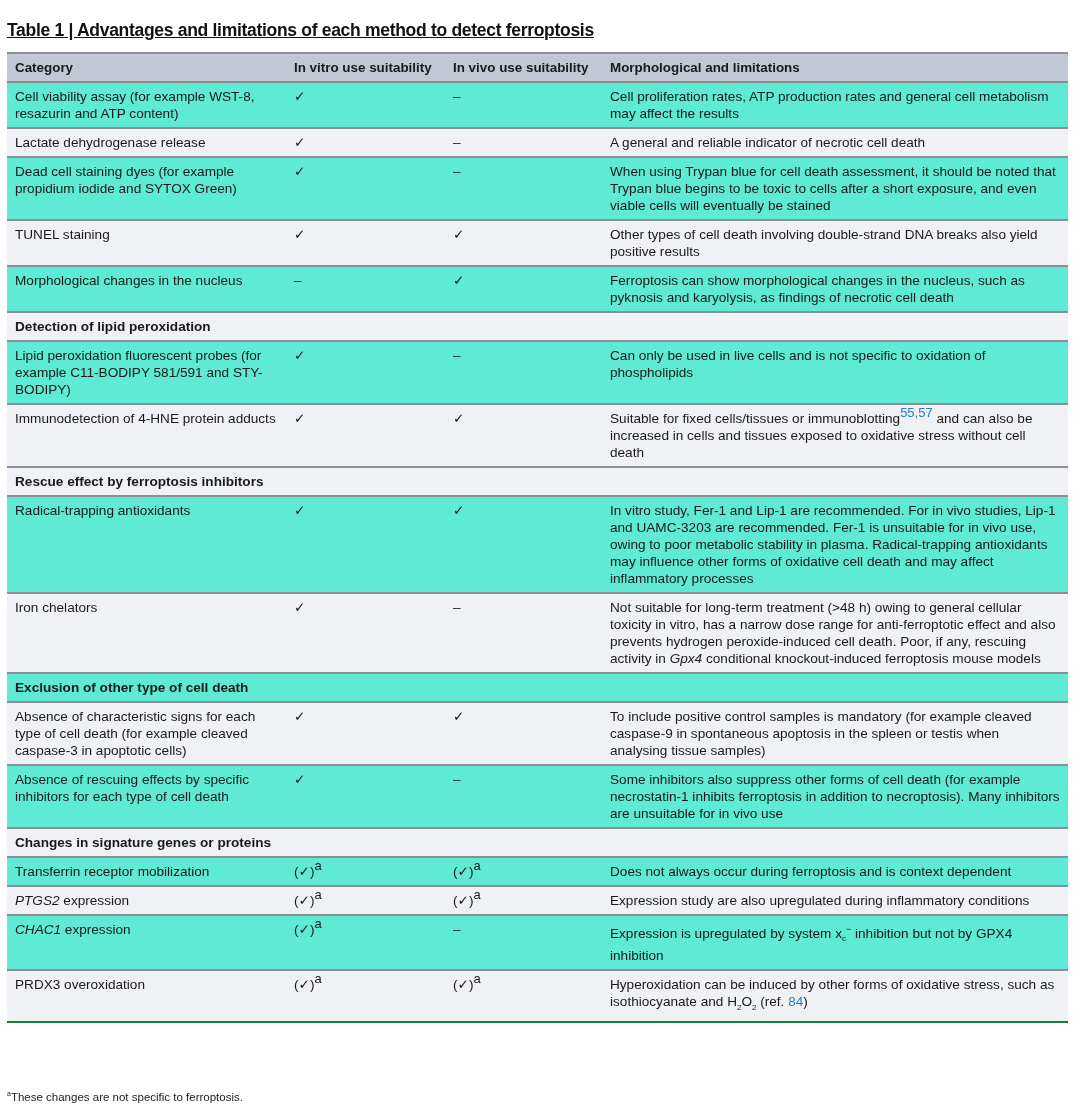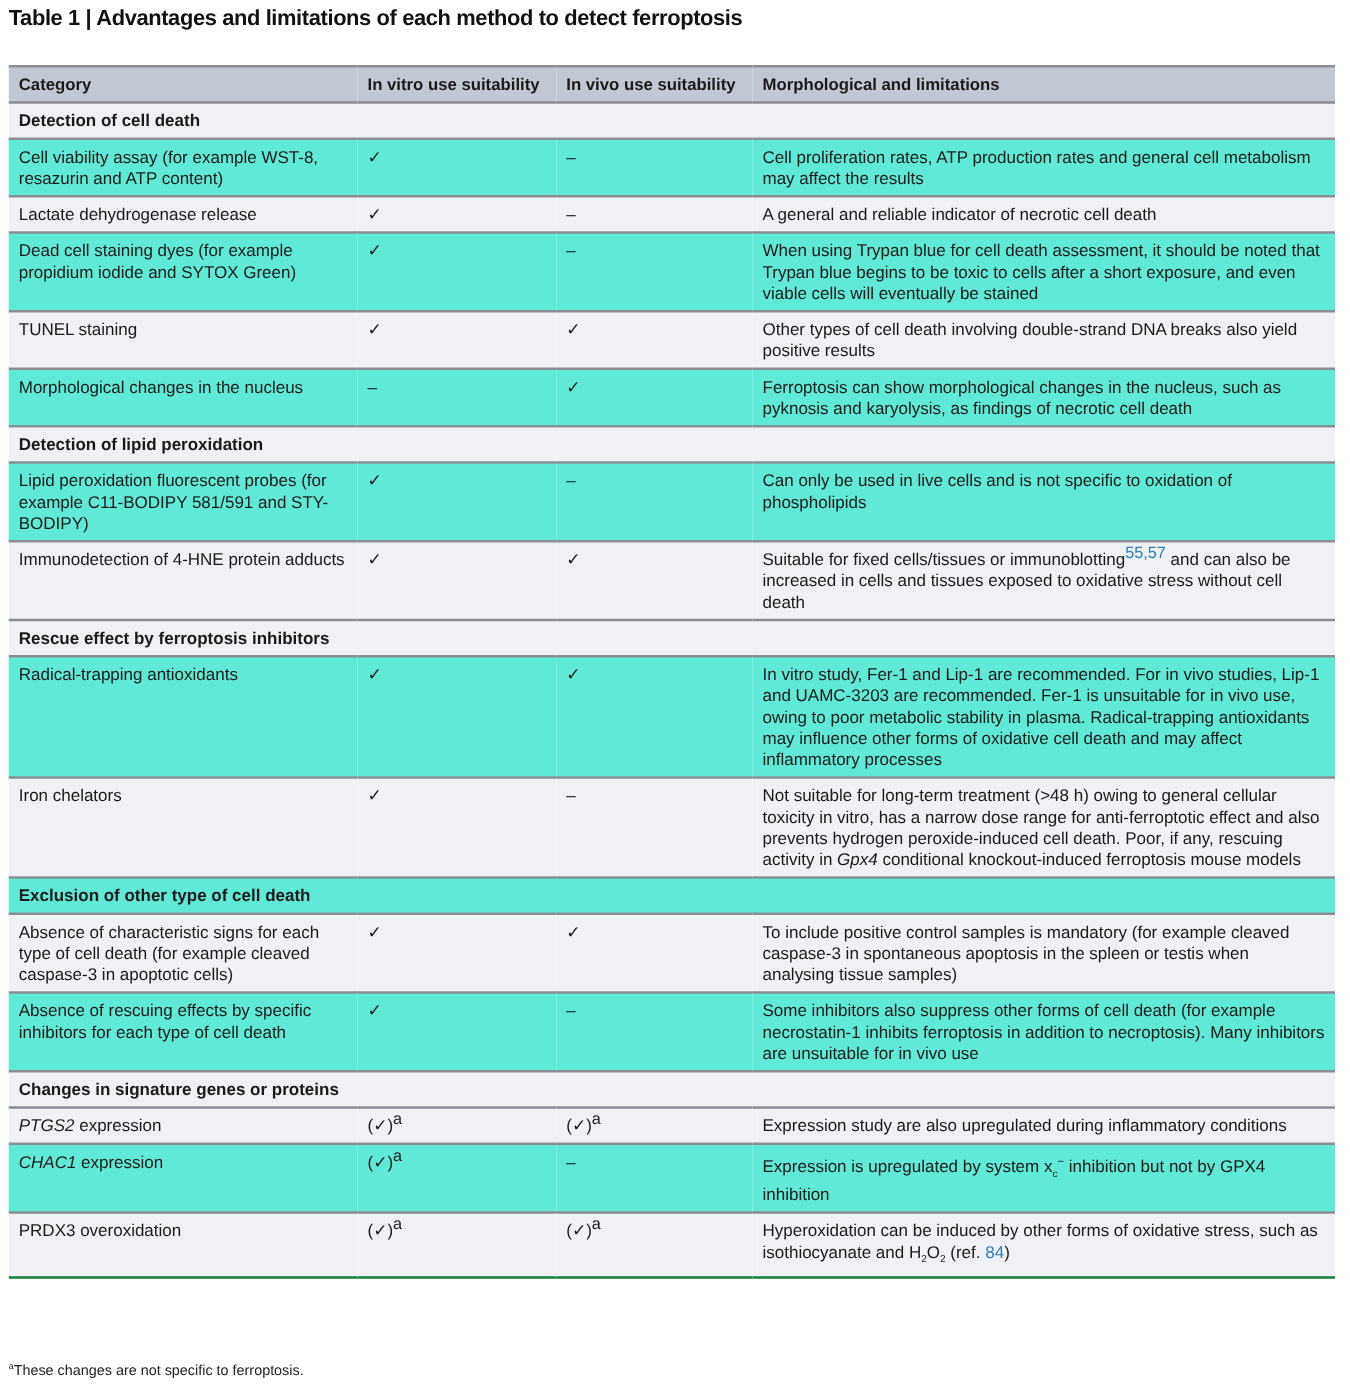--- a/index.html
+++ b/index.html
@@ -2,23 +2,24 @@
 <html><head>
 <meta charset="utf-8">
 <style>
   html, body { margin: 0; padding: 0; background: #ffffff; }
   body {
     width: 1080px; height: 1114px; overflow: hidden; position: relative;
     font-family: "Liberation Sans", "DejaVu Sans", sans-serif;
     color: #1a1a1a;
   }
   .title {
-    position: absolute; left: 7px; top: 4px;
+    position: absolute; left: 7px; top: 20px;
     font-size: 17.5px; font-weight: bold; letter-spacing: -0.3px;
     color: #111;
+    text-decoration: underline;
   }
   table.main {
     position: absolute; left: 7px; top: 52px;
     width: 1061px;
     border-collapse: collapse;
     font-size: 13.6px; line-height: 17px;
     table-layout: fixed;
   }
   table.main td, table.main th {
     vertical-align: top; text-align: left;
@@ -66,23 +67,20 @@
   <thead>
     <tr class="head">
       <th>Category</th>
       <th class="th-mid">In vitro use suitability</th>
       <th class="th-mid">In vivo use suitability</th>
       <th>Morphological and limitations</th>
     </tr>
   </thead>
   <tbody>
 
-    <tr class="light section">
-      <td colspan="4">Detection of cell death</td>
-    </tr>
     <tr class="gray">
       <td>Cell viability assay (for example WST-8, resazurin and ATP content)</td>
       <td class="mark">✓</td>
       <td class="mark">–</td>
       <td>Cell proliferation rates, ATP production rates and general cell metabolism may affect the results</td>
     </tr>
     <tr class="light">
       <td>Lactate dehydrogenase release</td>
       <td class="mark">✓</td>
       <td class="mark">–</td>
@@ -139,31 +137,37 @@
       <td><span>Not suitable for long-term treatment (&gt;48 h) owing to general cellular toxicity in vitro, has a narrow dose range for anti-ferroptotic effect and also prevents hydrogen peroxide-induced cell death. Poor, if any, rescuing activity in </span><i>Gpx4</i><span> conditional knockout-induced ferroptosis mouse models</span></td>
     </tr>
 
     <tr class="gray section">
       <td colspan="4">Exclusion of other type of cell death</td>
     </tr>
     <tr class="light">
       <td>Absence of characteristic signs for each type of cell death (for example cleaved caspase-3 in apoptotic cells)</td>
       <td class="mark">✓</td>
       <td class="mark">✓</td>
-      <td>To include positive control samples is mandatory (for example cleaved caspase-3 in spontaneous apoptosis in the spleen or testis when analysing tissue samples)</td>
+      <td>To include positive control samples is mandatory (for example cleaved caspase-9 in spontaneous apoptosis in the spleen or testis when analysing tissue samples)</td>
     </tr>
     <tr class="gray">
       <td>Absence of rescuing effects by specific inhibitors for each type of cell death</td>
       <td class="mark">✓</td>
       <td class="mark">–</td>
       <td>Some inhibitors also suppress other forms of cell death (for example necrostatin-1 inhibits ferroptosis in addition to necroptosis). Many inhibitors are unsuitable for in vivo use</td>
     </tr>
 
     <tr class="light section">
       <td colspan="4">Changes in signature genes or proteins</td>
+    </tr>
+    <tr class="gray">
+      <td>Transferrin receptor mobilization</td>
+      <td class="mark"><span>(✓)</span><span class="sup">a</span></td>
+      <td class="mark"><span>(✓)</span><span class="sup">a</span></td>
+      <td>Does not always occur during ferroptosis and is context dependent</td>
     </tr>
     <tr class="light">
       <td><i>PTGS2</i><span> expression</span></td>
       <td class="mark"><span>(✓)</span><span class="sup">a</span></td>
       <td class="mark"><span>(✓)</span><span class="sup">a</span></td>
       <td>Expression study are also upregulated during inflammatory conditions</td>
     </tr>
     <tr class="gray">
       <td><i>CHAC1</i><span> expression</span></td>
       <td class="mark"><span>(✓)</span><span class="sup">a</span></td>

